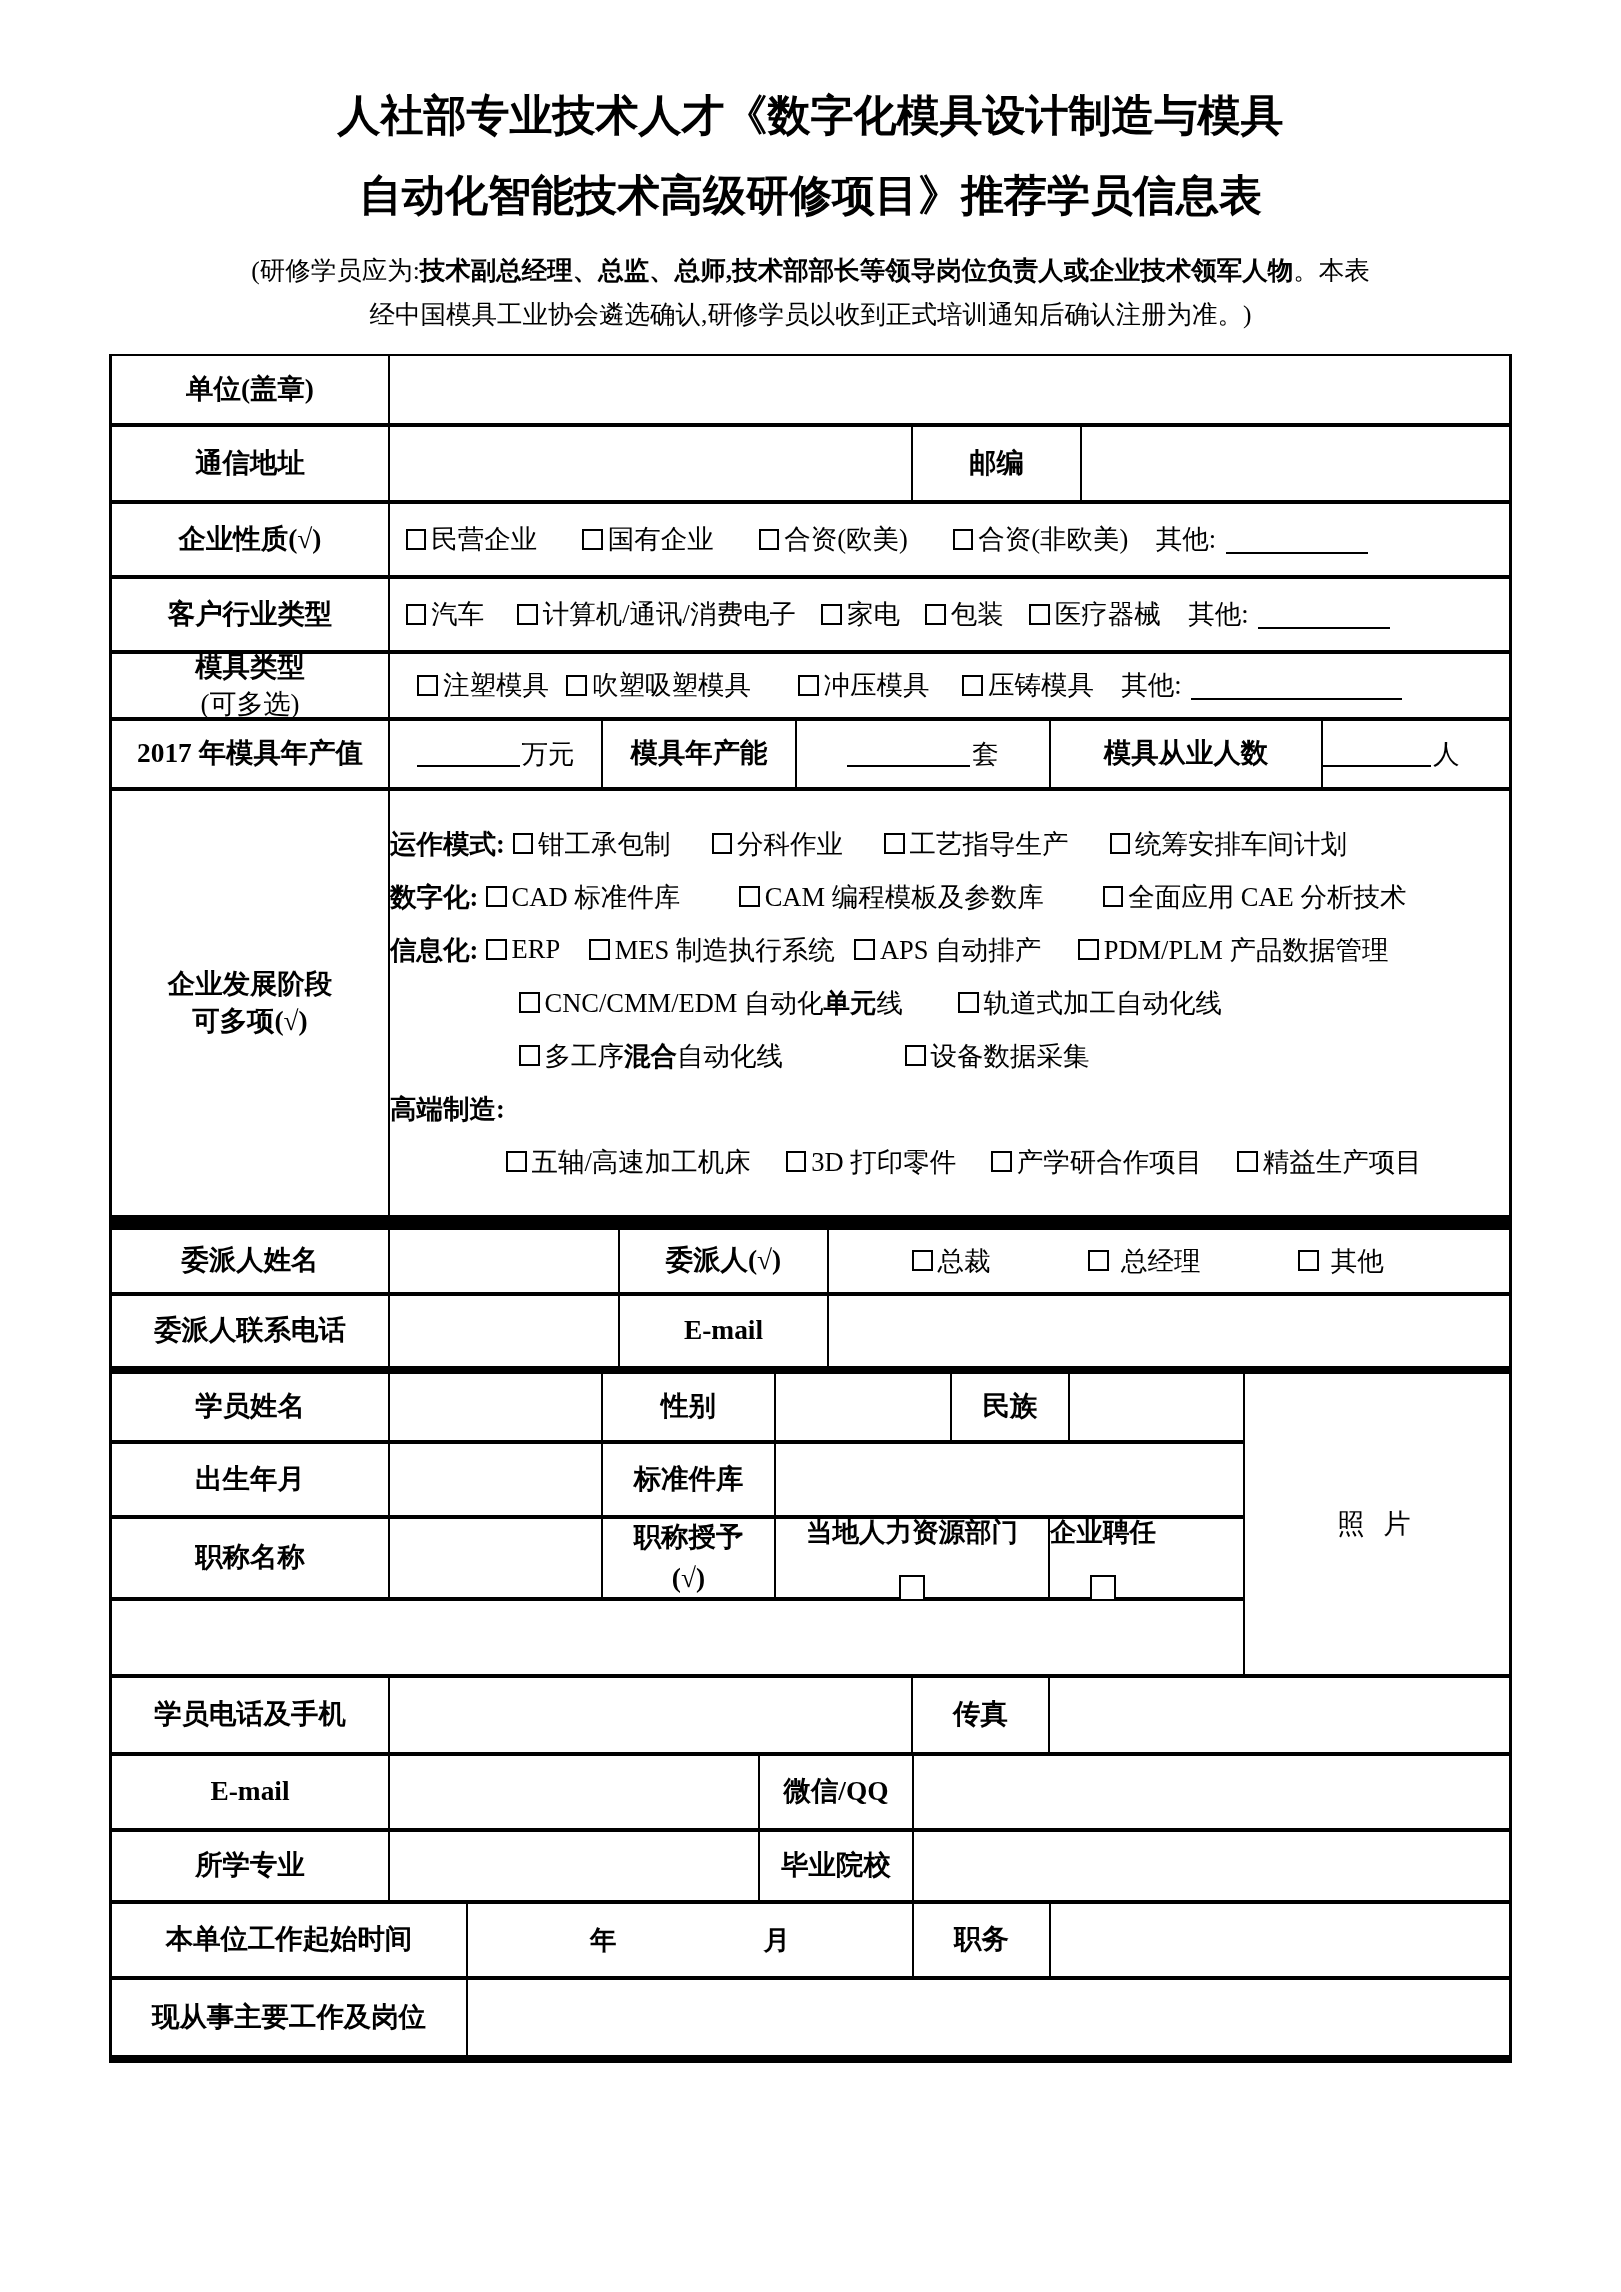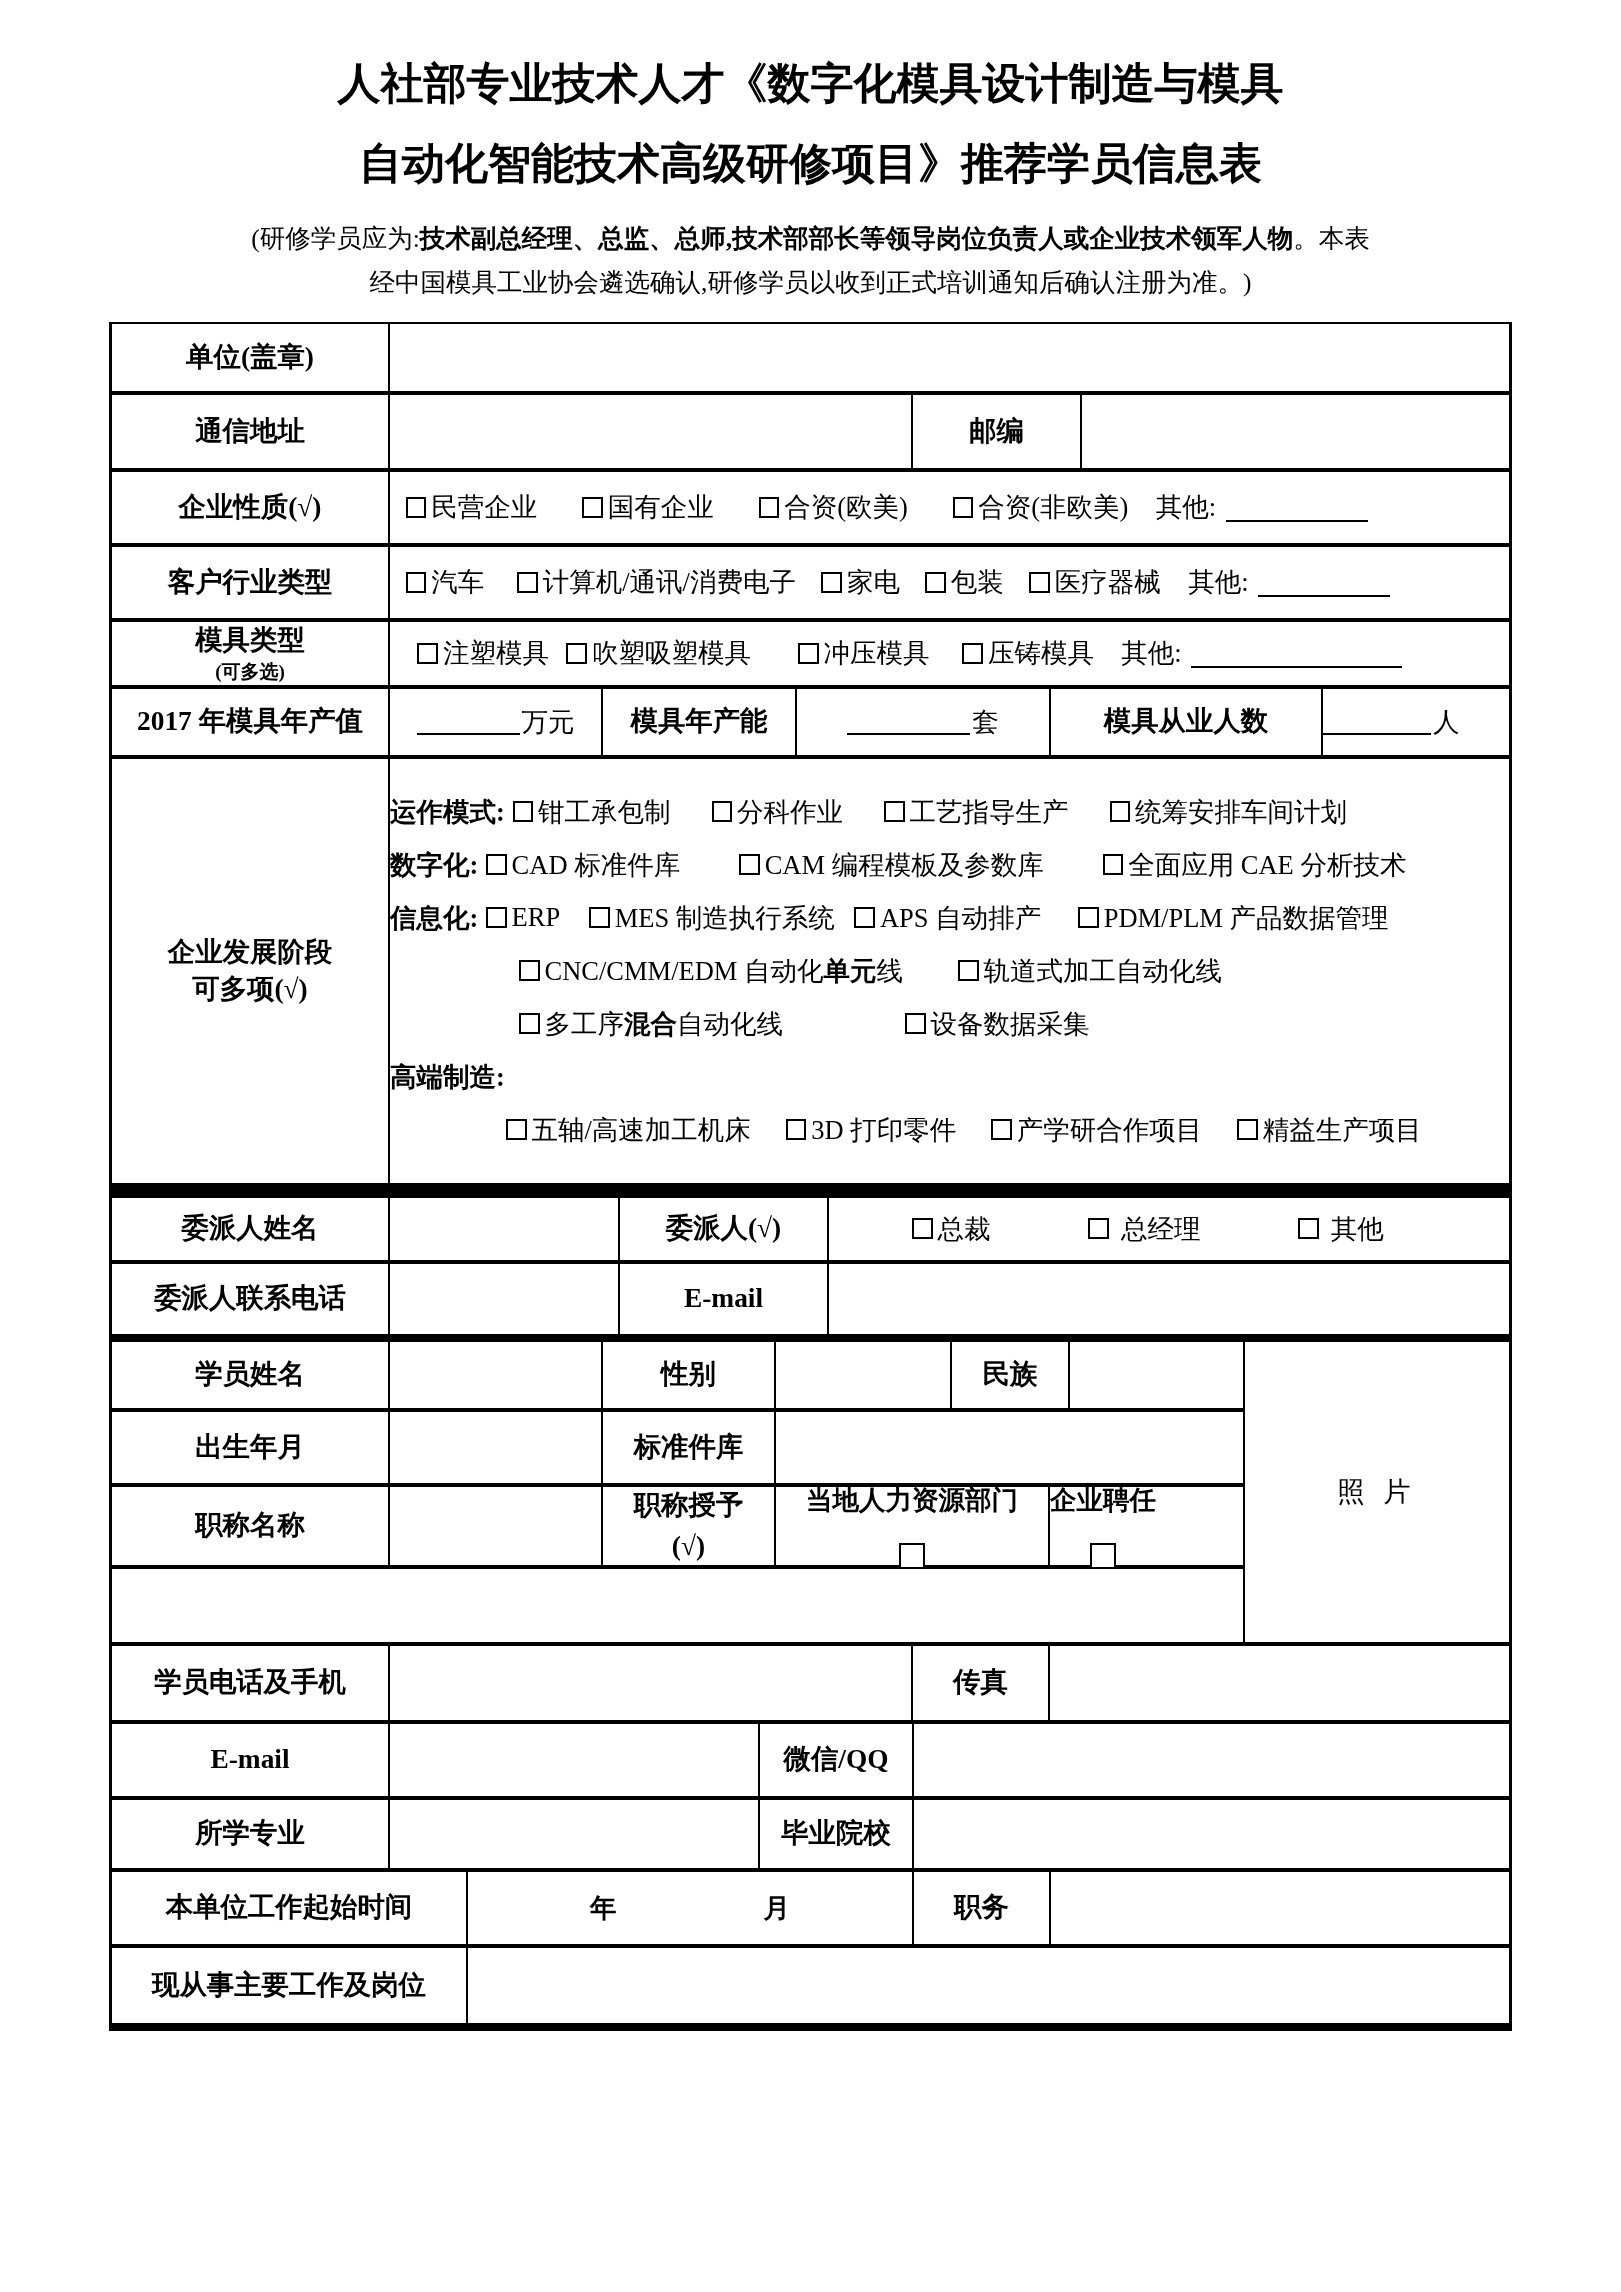--- a/index.html
+++ b/index.html
@@ -5,21 +5,21 @@
   html,body{margin:0;padding:0;background:#888;}
   .page{
     position:relative;
     width:1621px;height:2293px;
     background:#ffffff;
     color:#000;
     font-family:"Liberation Serif","DejaVu Serif",serif;
     overflow:hidden;
   }
   .title{
-    padding-top:44px;
+    padding-top:76px;
     text-align:center;
     font-size:43px;
     font-weight:bold;
     line-height:1.85;
   }
   .note{
     margin-top:13.7px;
     text-align:center;
     font-size:25.5px;
     line-height:1.75;
@@ -44,21 +44,21 @@
     border-right:2.9px solid #000;
     display:flex;align-items:center;
     font-size:26.5px;
   }
   .c.end{border-right:none;}
   .lbl{
     justify-content:center;text-align:center;
     font-weight:bold;font-size:27.4px;
     flex-direction:column;line-height:1.35;
   }
-  .lbl .sub{font-weight:bold;font-size:19px;}
+  .lbl .sub{font-weight:normal;font-size:27px;}
   .val{padding-left:13.7px;}
   .opts{padding-left:15.7px;flex-wrap:wrap;}
   .opt{display:inline-flex;align-items:center;white-space:nowrap;}
   .cb{
     flex:none;box-sizing:border-box;
     width:20.6px;height:20.6px;border:2px solid #000;
     margin-right:4.9px;background:#fff;
   }
   .cb.lg{width:26.5px;height:26.5px;}
   .blank{

